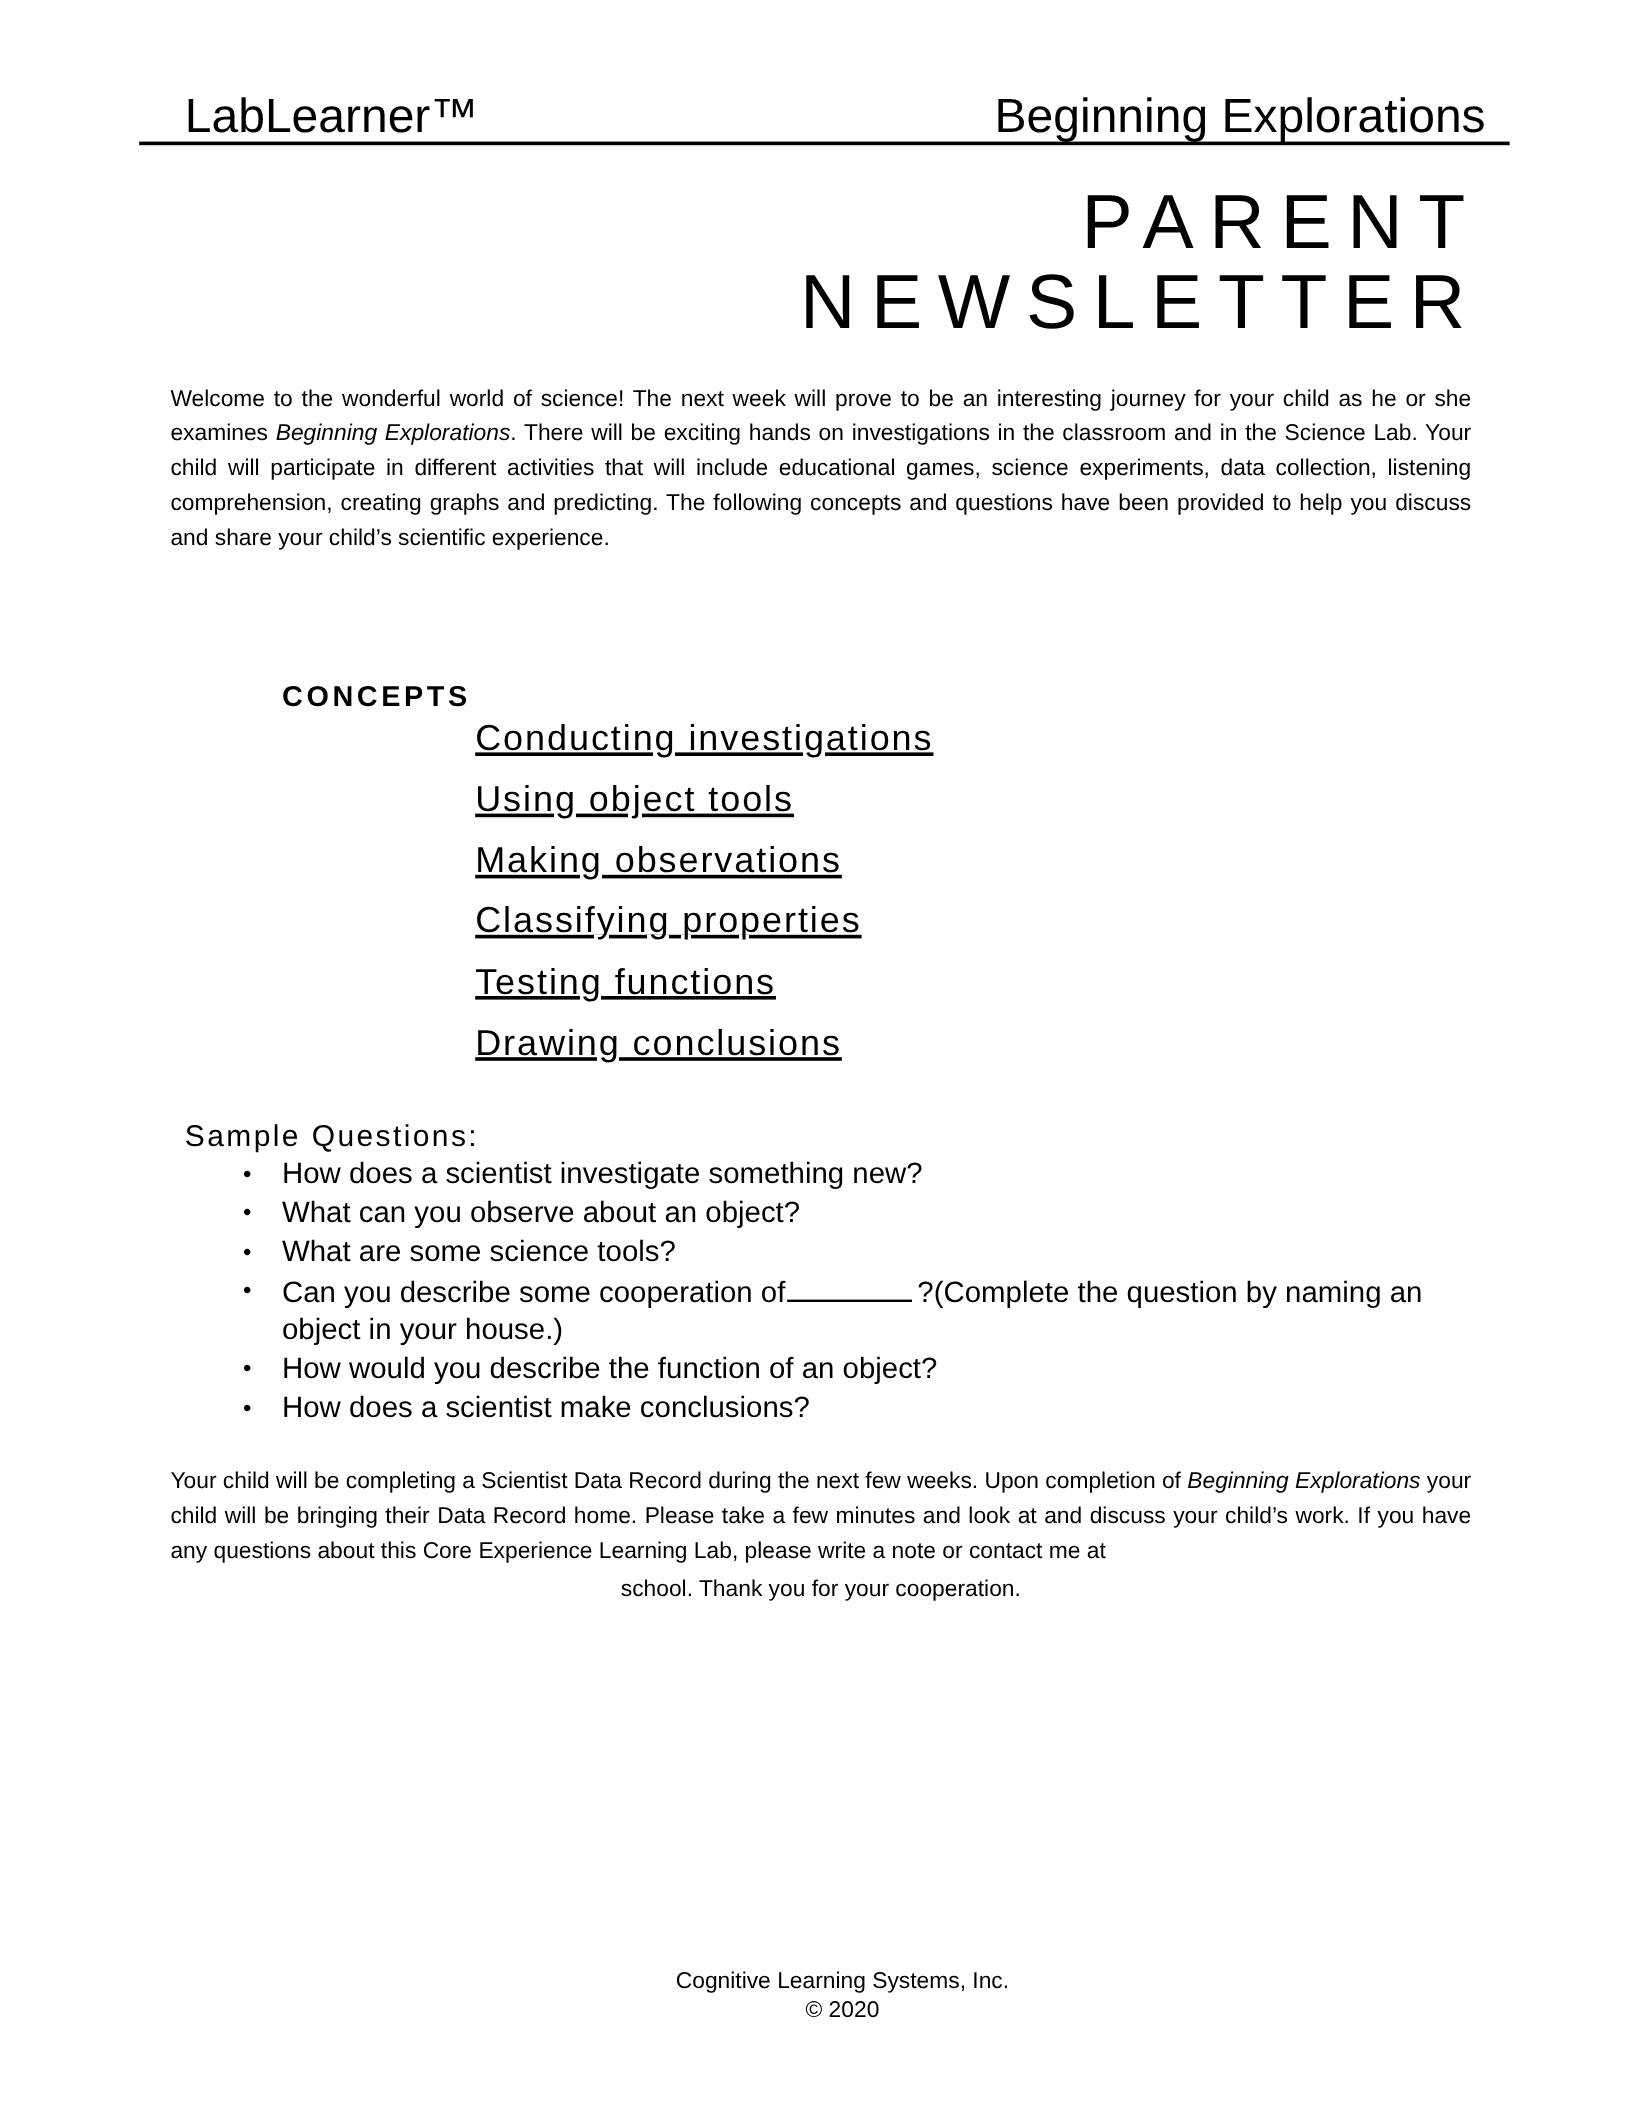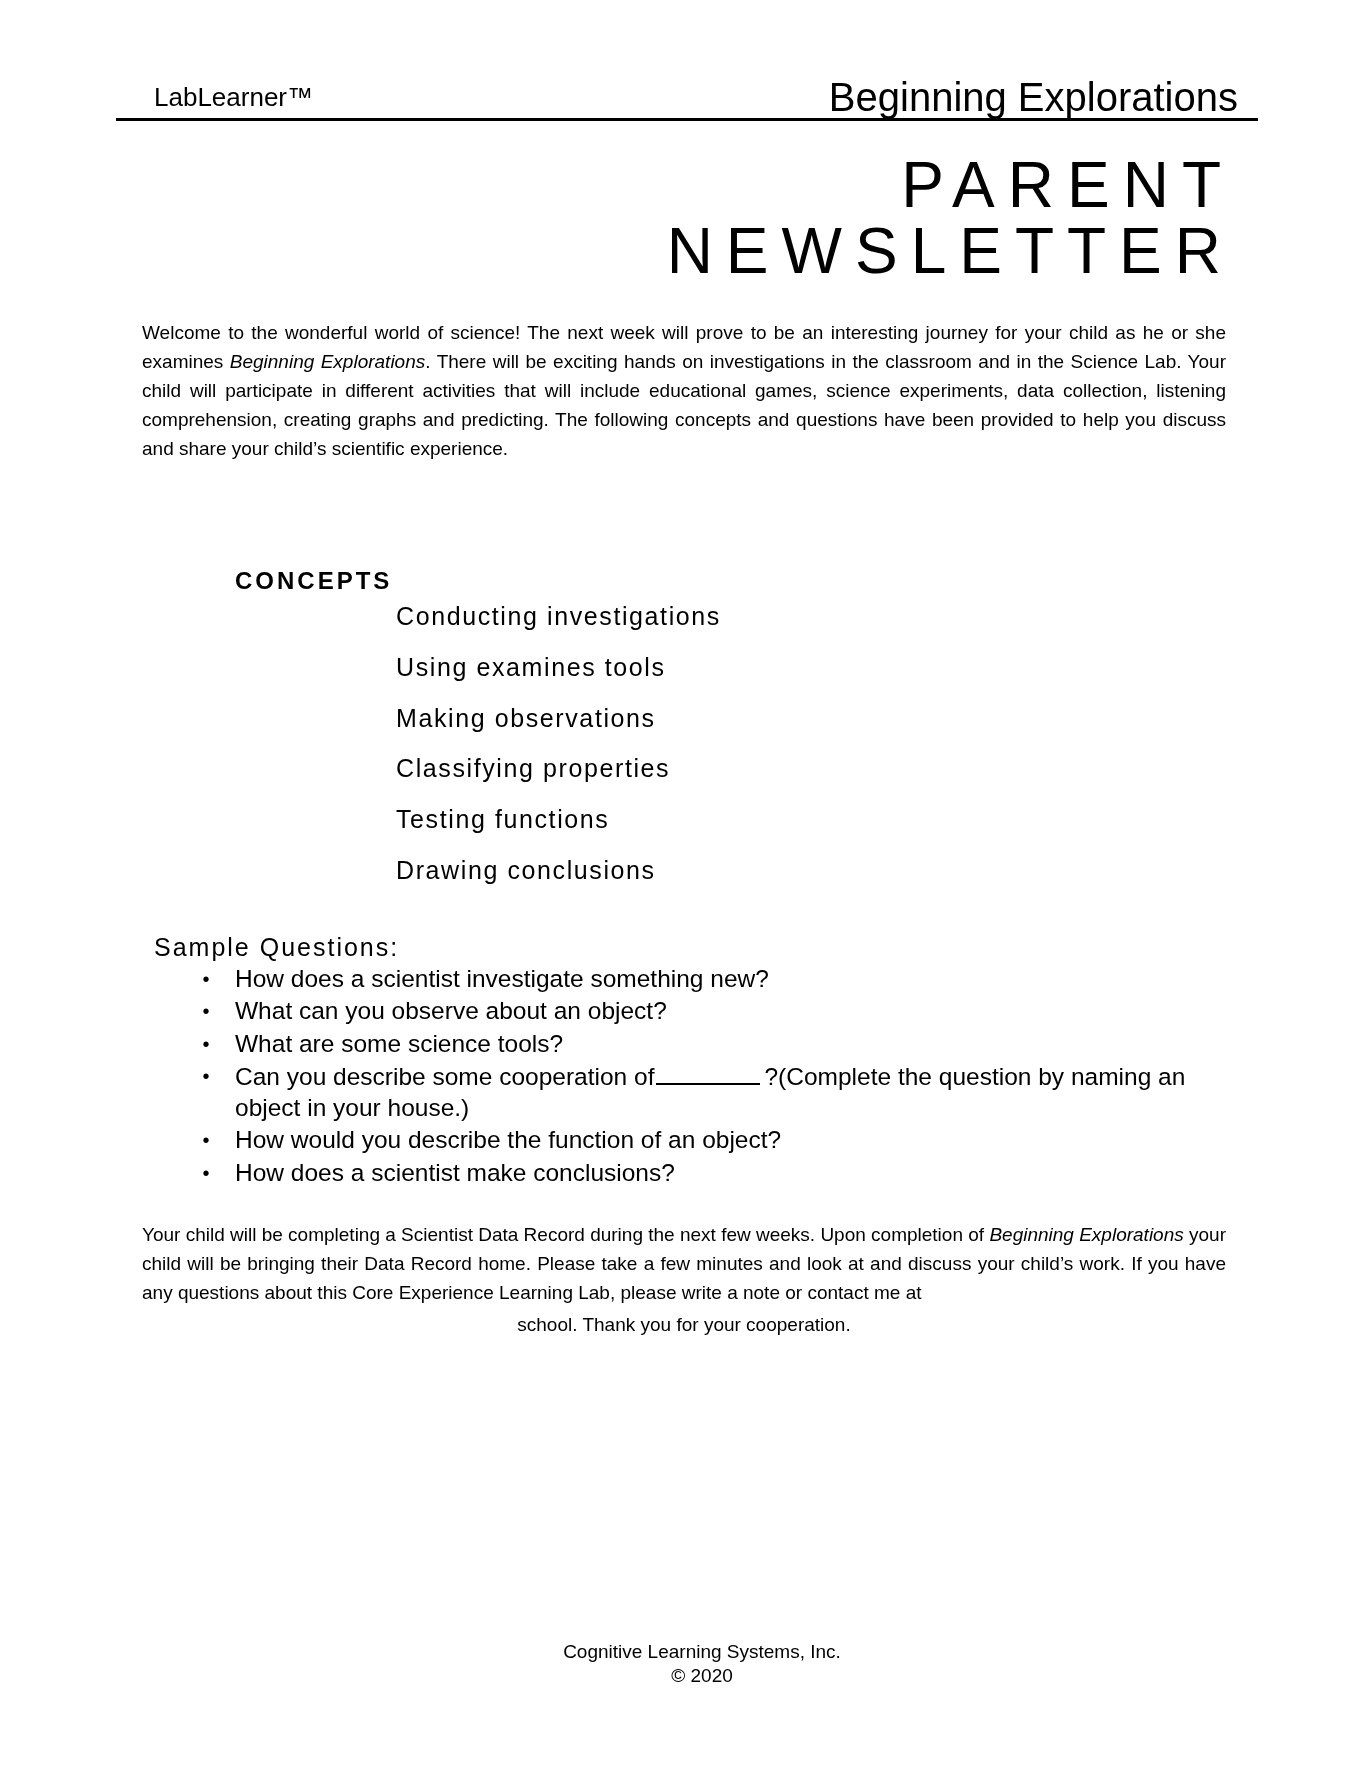--- a/index.html
+++ b/index.html
@@ -2,21 +2,21 @@
 <html><head>
   <meta charset="utf-8">
   <style>
     html, body { margin: 0; padding: 0; background: #ffffff; }
     body {
       width: 1364px; height: 1770px; position: relative; overflow: hidden;
       font-family: "Liberation Sans", sans-serif; color: #000000;
     }
     .abs { position: absolute; }
     .header-left {
-      left: 154px; top: 74px; font-size: 26px; line-height: 46px; white-space: nowrap;
+      left: 154px; top: 74px; font-size: 40px; line-height: 46px; white-space: nowrap;
     }
     .header-right {
       right: 126px; top: 74px; font-size: 40px; line-height: 46px; white-space: nowrap;
     }
     .header-rule {
       left: 116px; top: 118px; width: 1142px; height: 0; border-top: 3px solid #000;
     }
     .title {
       right: 130px; font-size: 64px; line-height: 66px; letter-spacing: 13px;
       text-align: right; white-space: nowrap;
@@ -28,21 +28,21 @@
       text-align: justify; text-justify: inter-word;
     }
     .intro { top: 318px; }
     .para i { font-style: italic; }
     .concepts-heading {
       left: 235px; top: 566px; font-size: 24px; line-height: 30px; font-weight: bold;
       letter-spacing: 3px;
     }
     .concept-list { left: 396px; top: 601px; margin: 0; padding: 0; list-style: none; }
     .concept-item {
-      font-size: 25px; line-height: 30px; height: 50.8px; letter-spacing: 1.6px; white-space: nowrap;
+      font-size: 30px; line-height: 30px; height: 50.8px; letter-spacing: 1.6px; white-space: nowrap; text-decoration: underline;
     }
     .questions-heading {
       left: 154px; top: 932px; font-size: 25px; line-height: 30px; font-weight: normal;
       letter-spacing: 2px;
     }
     .question-list { left: 196px; top: 964px; width: 1050px; margin: 0; padding: 0; list-style: none; }
     .question-item {
       position: relative; padding-left: 39px; font-size: 24.5px; line-height: 30.8px; margin: 0 0 1.6px 0;
     }
     .question-item .bullet {
@@ -65,21 +65,21 @@
 <div class="abs header-rule"></div>
 
 <div class="abs title title-1">PARENT</div>
 <div class="abs title title-2">NEWSLETTER</div>
 
 <p class="abs para intro" style="margin:0;"><span>Welcome to the wonderful world of science! The next week will prove to be an interesting journey for your child as he or she examines </span><i>Beginning Explorations</i><span>. There will be exciting hands on investigations in the classroom and in the Science Lab. Your child will participate in different activities that will include educational games, science experiments, data collection, listening comprehension, creating graphs and predicting. The following concepts and questions have been provided to help you discuss and share your child’s scientific experience.</span></p>
 
 <div class="abs concepts-heading">CONCEPTS</div>
 <ul class="abs concept-list">
   <li class="concept-item">Conducting investigations</li>
-  <li class="concept-item">Using examines tools</li>
+  <li class="concept-item">Using object tools</li>
   <li class="concept-item">Making observations</li>
   <li class="concept-item">Classifying properties</li>
   <li class="concept-item">Testing functions</li>
   <li class="concept-item">Drawing conclusions</li>
 </ul>
 
 <div class="abs questions-heading">Sample Questions:</div>
 <ul class="abs question-list">
   <li class="question-item">
     <span class="bullet">•</span>

